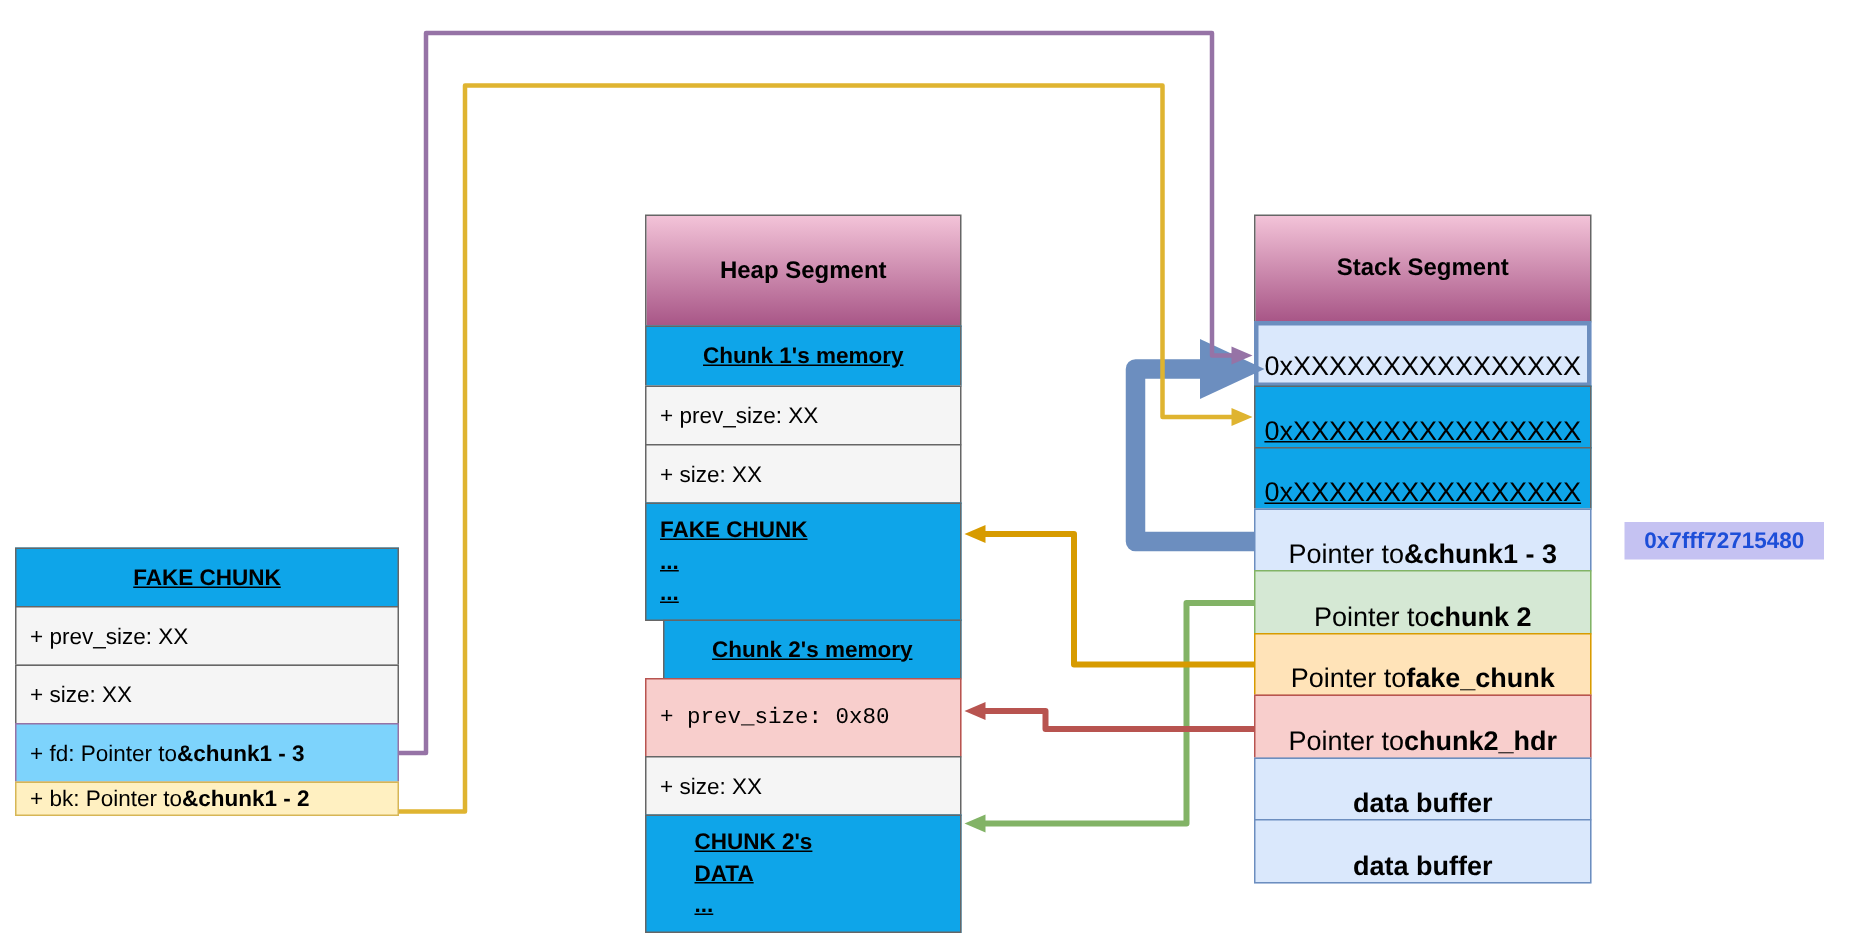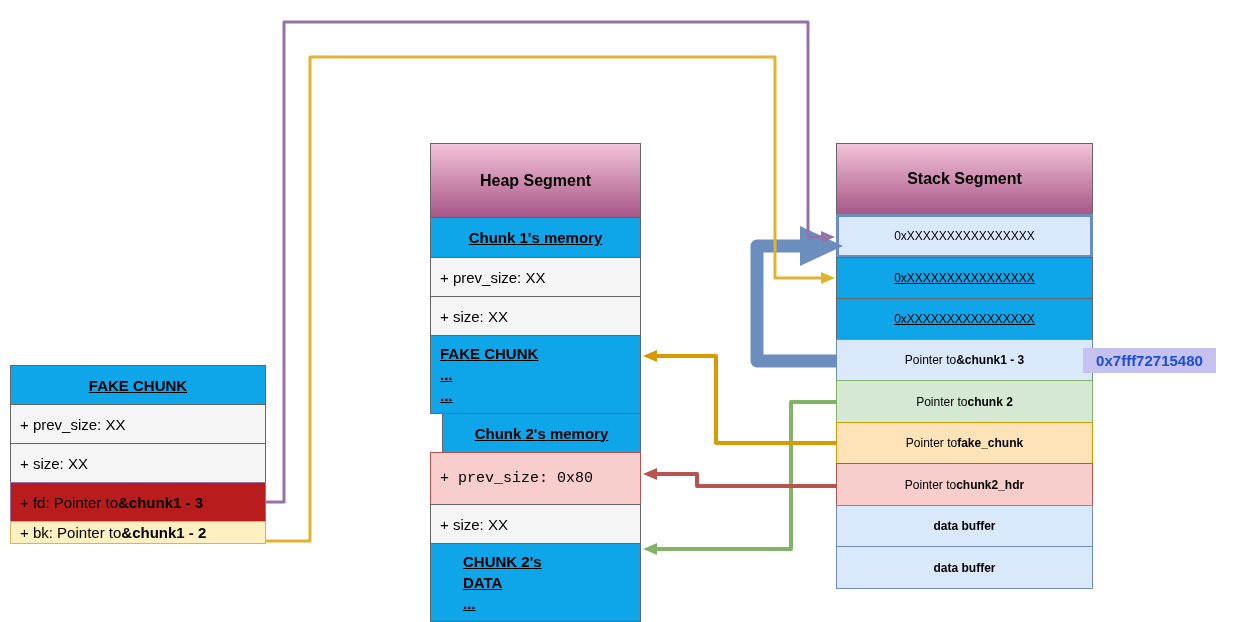--- a/index.html
+++ b/index.html
@@ -16,29 +16,29 @@
   .row.center { justify-content:center; padding-left:0; }
   .row.bold { font-weight:bold; }
   .seg-header {
     display:flex; align-items:center; justify-content:center;
     font-weight:bold; font-size:16px; color:#000;
     border:1px solid #666;
     background:linear-gradient(180deg,#f3c3d8 0%,#a85687 100%);
   }
   .bg-white { background:#0ea5e9;text-decoration:underline; }
   .bg-gray  { background:#f5f5f5; }
-  .bg-lav   { background:#b91c1c; border-color:#9673a6; }
+  .bg-lav   { background:#7dd3fc; border-color:#9673a6; }
   .bg-cream { background:#fff0c1; border-color:#d6b656; }
   .bg-blue  { background:#dae8fc; border-color:#6c8ebf; }
   .bg-green { background:#d5e8d4; border-color:#82b366; }
   .bg-orange{ background:#ffe3b8; border-color:#d79b00; }
   .bg-red   { background:#f8cecc; border-color:#b85450; }
   .hl { border-width:3px; }
 
-  .stack-row { font-size:12px; }
+  .stack-row { font-size:18px;align-items:flex-end; }
   .multiline span, .multiline b { white-space:pre-line; line-height:1.4; }
 
   .addr {
     position:absolute; left:1083px; top:348px; width:133px; height:25px;
     background:#c5c2f2; color:#1d4ed8; font-weight:bold; font-size:15px;
     display:flex; align-items:center; justify-content:center;
   }
 
   .arrows { position:absolute; left:0; top:0; width:1237px; height:622px;
             z-index:10; pointer-events:none; }
@@ -93,21 +93,21 @@
     <div class="row bg-gray" style="height:40px;">
       <span>+ size: XX</span>
     </div>
     <div class="row bold bg-white multiline" style="height:79px;padding-left:32px;">
       <span>CHUNK 2's
 DATA
 ...</span>
     </div>
   </div>
 
-  <div class="tbl" style="left:836px;top:143px;width:257px;">
+  <div class="tbl" style="left:836px;top:143px;width:225px;">
     <div class="seg-header" style="height:72px;">Stack Segment</div>
     <div class="row center stack-row bg-blue hl" style="height:44px;">
       <span>0xXXXXXXXXXXXXXXXX</span>
         <b></b>
     </div>
     <div class="row center stack-row bg-white" style="height:42px;">
       <span>0xXXXXXXXXXXXXXXXX</span>
         <b></b>
     </div>
     <div class="row center stack-row bg-white" style="height:42px;">

